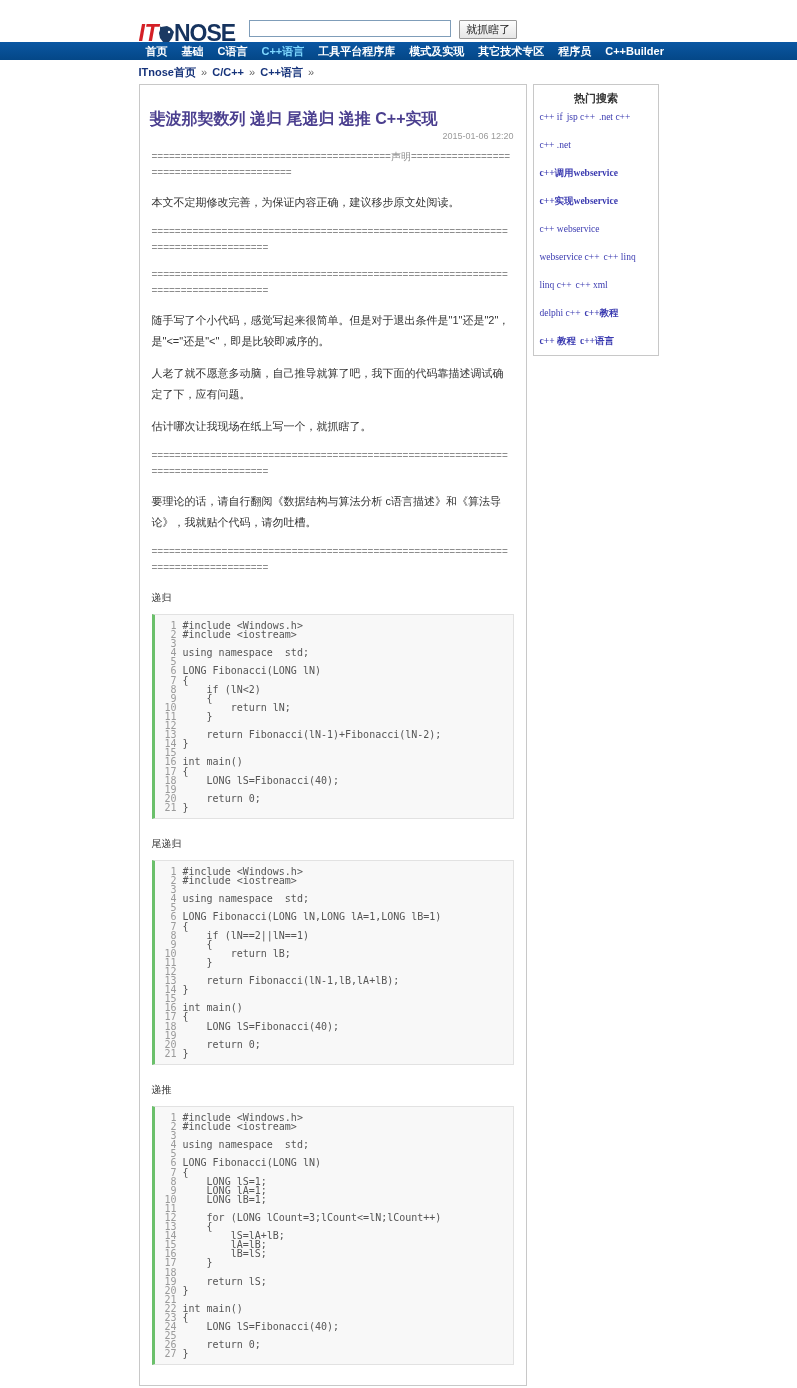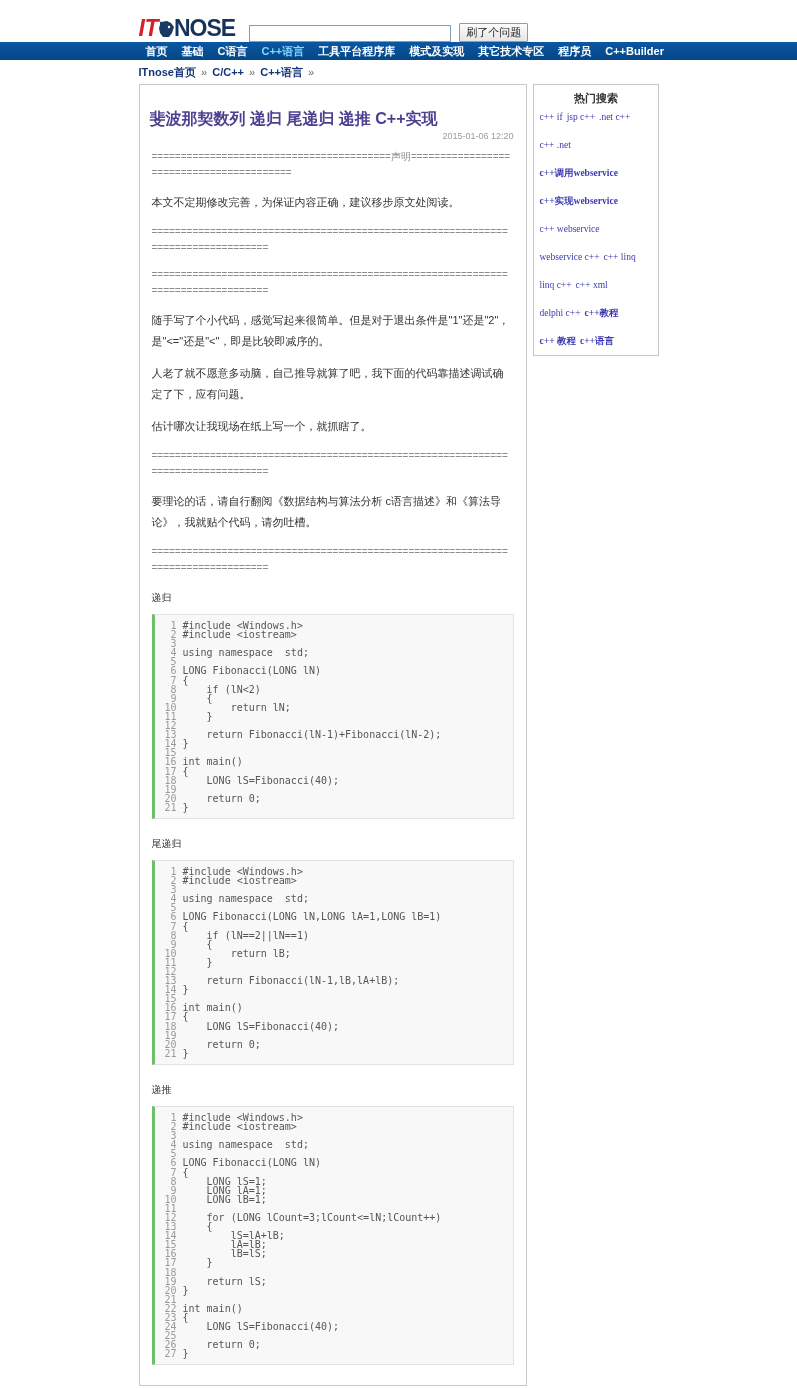--- a/index.html
+++ b/index.html
@@ -11,21 +11,21 @@
     color:#333;
     -webkit-font-smoothing:antialiased;
   }
   .page{width:797px;margin:0 auto;background:#fff;}
 
   
   .header{
     width:797px;height:42px;background:#fff;position:relative;
   }
   .header-inner{
-    width:520px;margin:0 auto;height:42px;display:flex;align-items:flex-end;
+    width:520px;margin:0 auto;height:42px;display:flex;align-items:flex-start;
     padding-top:20px;box-sizing:border-box;
   }
   .logo{
     display:flex;align-items:center;font-weight:bold;font-size:23px;
     letter-spacing:-0.5px;margin-right:14px;
   }
   .logo .it{color:#d42026;font-style:italic;font-weight:900;}
   .logo .dog{
     display:inline-block;width:17px;height:19px;position:relative;margin:0 -1px 0 0;
   }
@@ -110,21 +110,21 @@
         <span class="dog">
           <svg width="17" height="19" viewBox="0 0 17 19">
             <path d="M3 3 L1 9 L2 14 L5 18 L11 18 L14 14 L16 8 L13 4 L9 2 Z" fill="#1b3a63"></path>
             <path d="M2 2 L5 7 L2 8 Z" fill="#1b3a63"></path>
             <circle cx="11" cy="8" r="1.2" fill="#fff"></circle>
           </svg>
         </span>
         <span class="nose">NOSE</span>
       </div>
       <input class="search-box" type="text" placeholder="" style="">
-      <button class="search-btn">刷了个问题</button>
+      <button class="search-btn">就抓瞎了</button>
     </div>
   </div>
 
   <div class="nav">
     <div class="nav-inner" id="nav-inner">
         <a href="#">首页</a>
         <a href="#">基础</a>
         <a href="#">C语言</a>
         <a href="#" class="active">C++语言</a>
         <a href="#">工具平台程序库</a>

